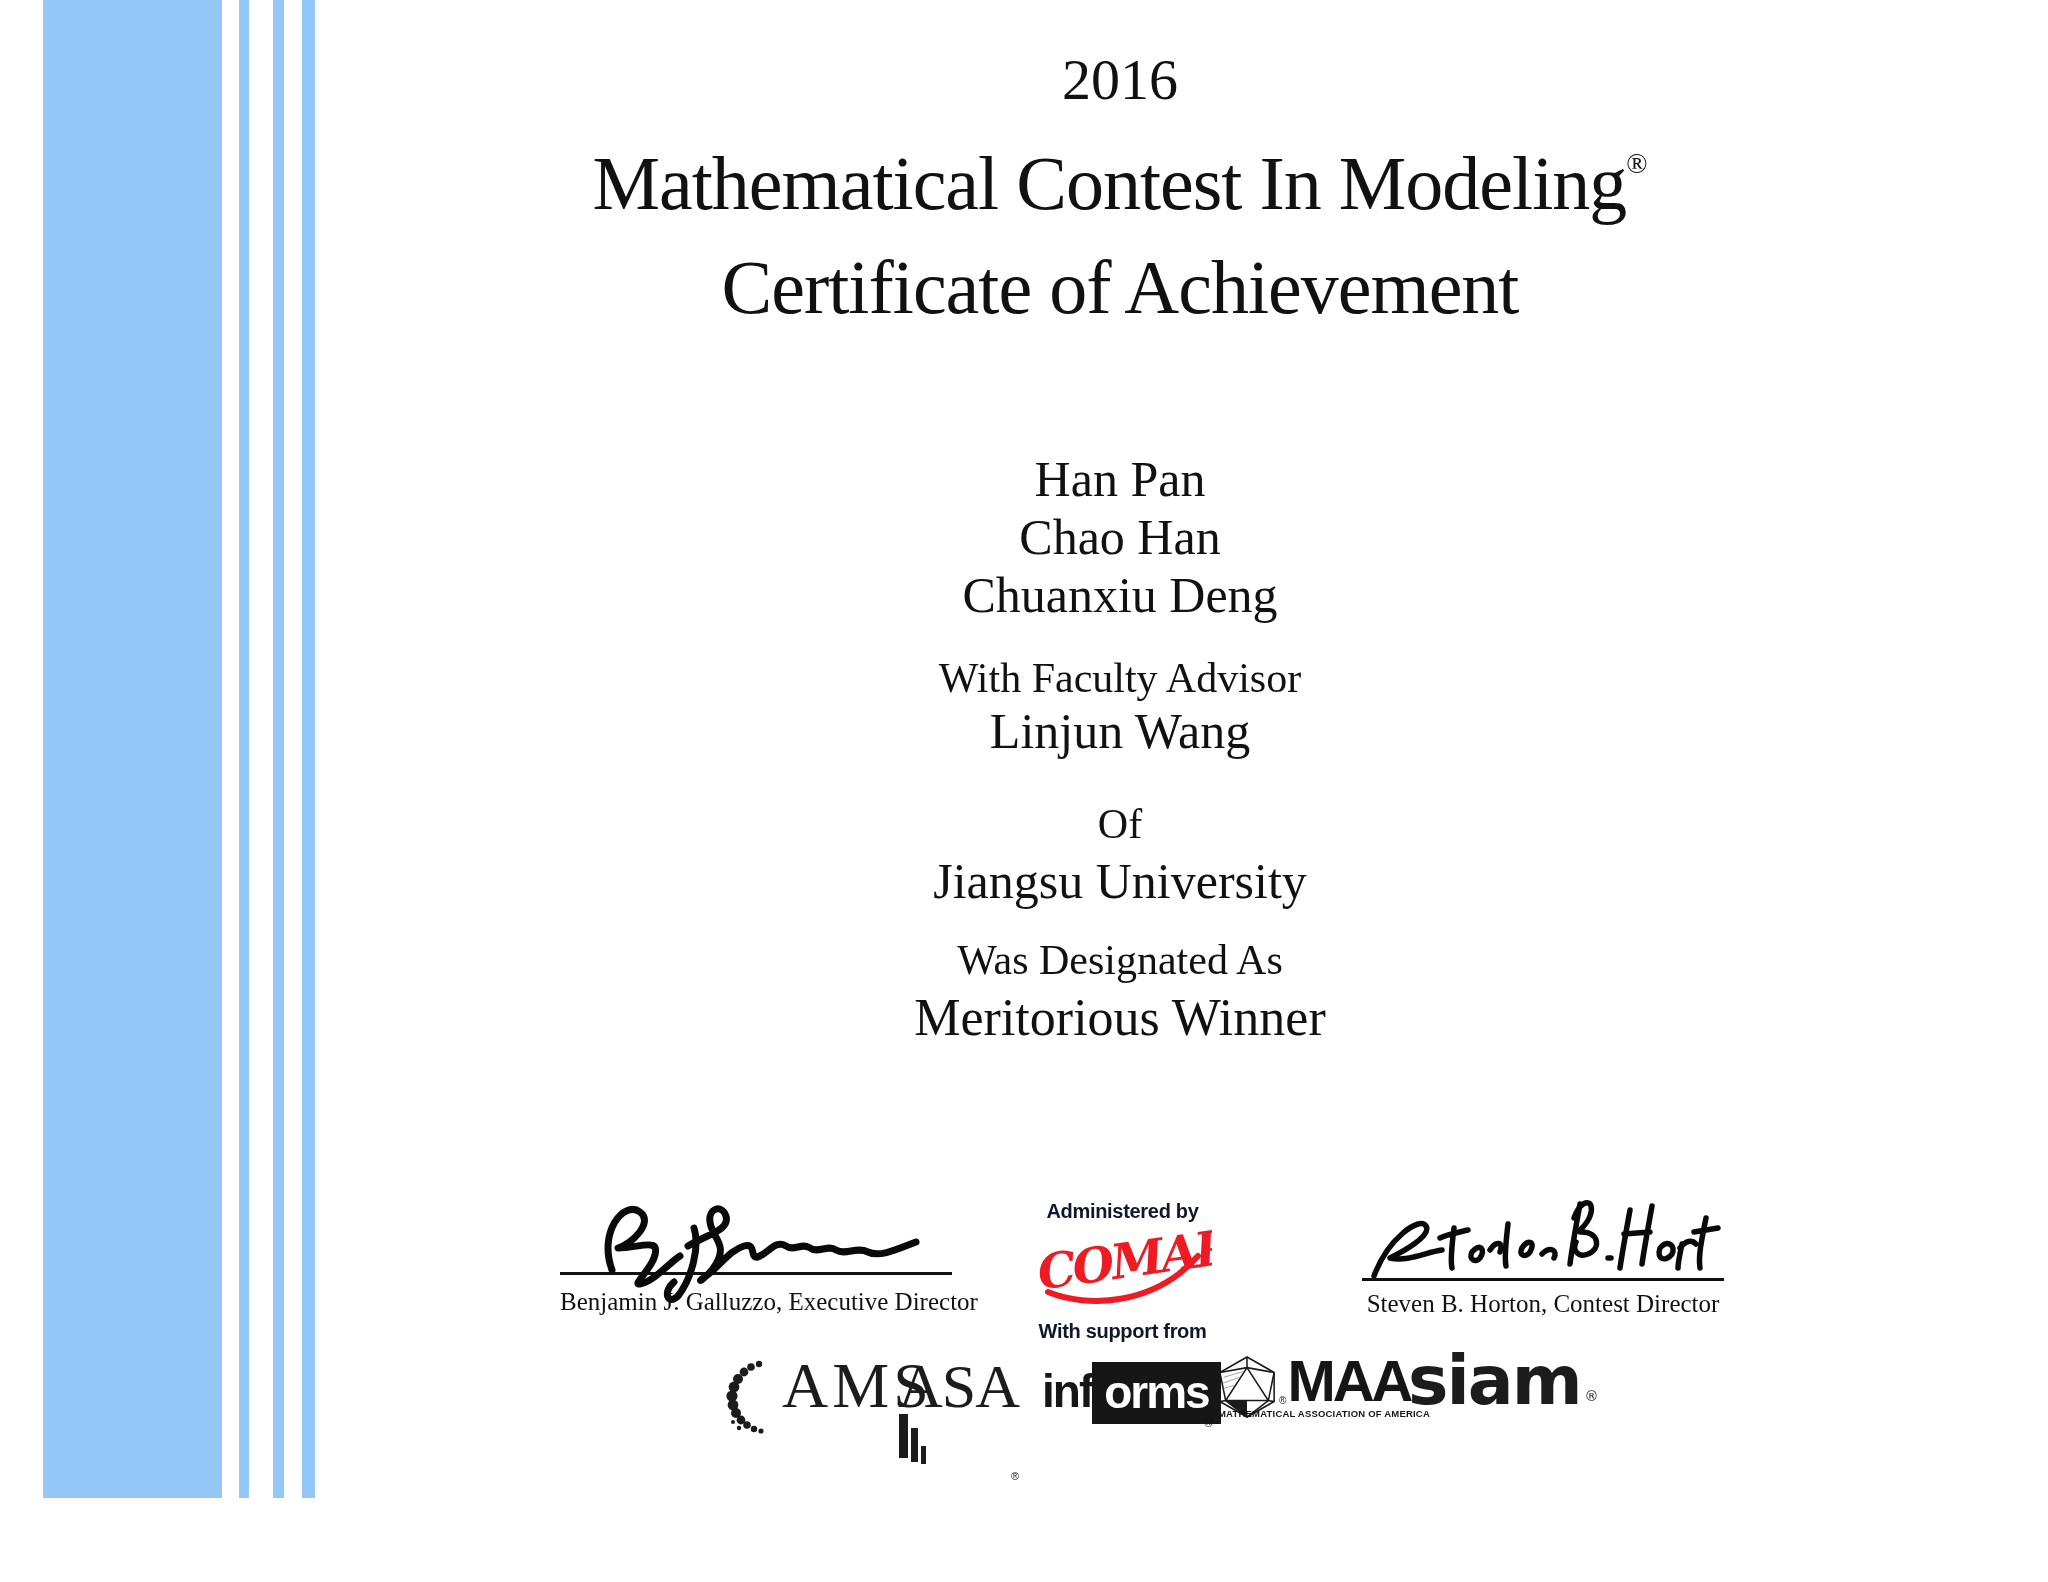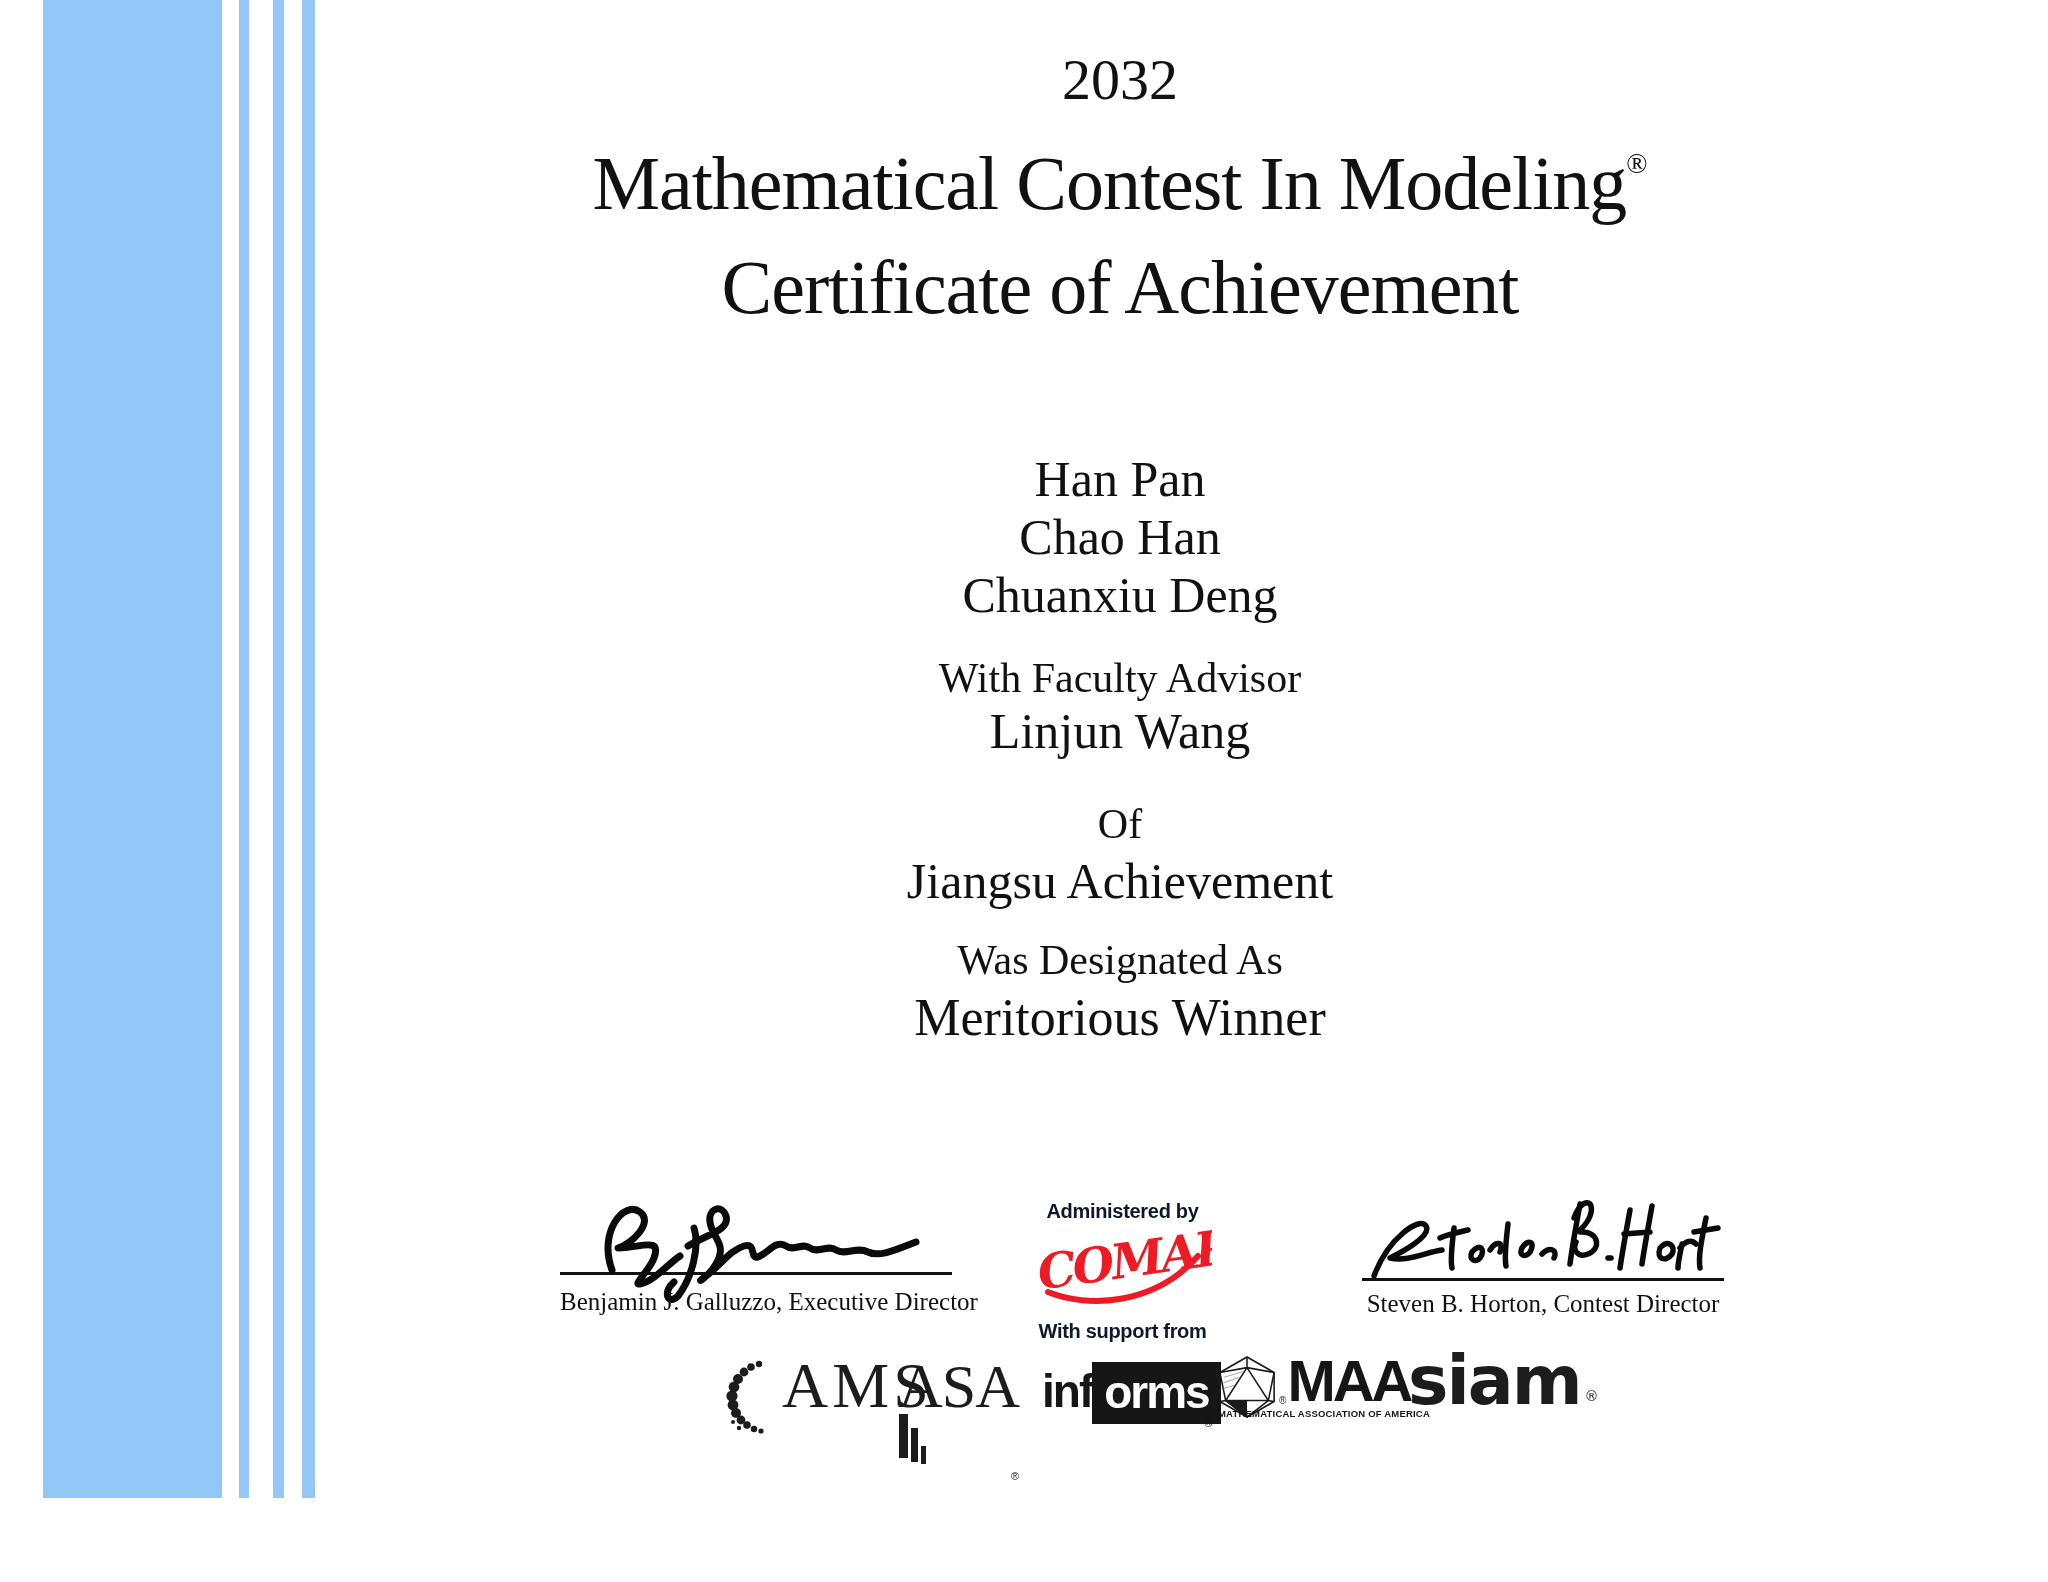--- a/index.html
+++ b/index.html
@@ -83,35 +83,35 @@
 <body>
 
 <div class="page">
 
   <div class="stripe stripe-wide"></div>
   <div class="stripe stripe-thin1"></div>
   <div class="stripe stripe-thin2"></div>
   <div class="stripe stripe-thin3"></div>
 
   <div class="content">
-    <div class="abs year">2032</div>
+    <div class="abs year">2016</div>
     <div class="abs title"><span>Mathematical Contest In Modeling</span><span class="reg">®</span></div>
     <div class="abs subtitle">Certificate of Achievement</div>
 
     <div class="abs members">
       <div>Han Pan</div>
       <div>Chao Han</div>
       <div>Chuanxiu Deng</div>
     </div>
 
     <div class="abs advisor-label">With Faculty Advisor</div>
     <div class="abs advisor-name">Linjun Wang</div>
 
     <div class="abs of-label">Of</div>
-    <div class="abs institution">Jiangsu Achievement</div>
+    <div class="abs institution">Jiangsu University</div>
 
     <div class="abs designation">Was Designated As</div>
     <div class="abs award">Meritorious Winner</div>
   </div>
 
   <div class="sig-line sig-line-left"></div>
   <svg class="sig-svg sig-svg-left" width="350" height="124" viewBox="0 0 350 124">
     <g fill="none" stroke="#0a0a0a" stroke-width="7" stroke-linecap="round" stroke-linejoin="round">
       <path d="M24 84 C 10 46 36 14 52 26 C 66 36 44 58 30 62 C 52 62 74 50 66 72 C 60 88 38 104 58 96 C 70 91 80 78 92 70"></path>
       <path d="M106 42 C 112 60 104 92 90 110 C 80 120 74 106 86 96"></path>

